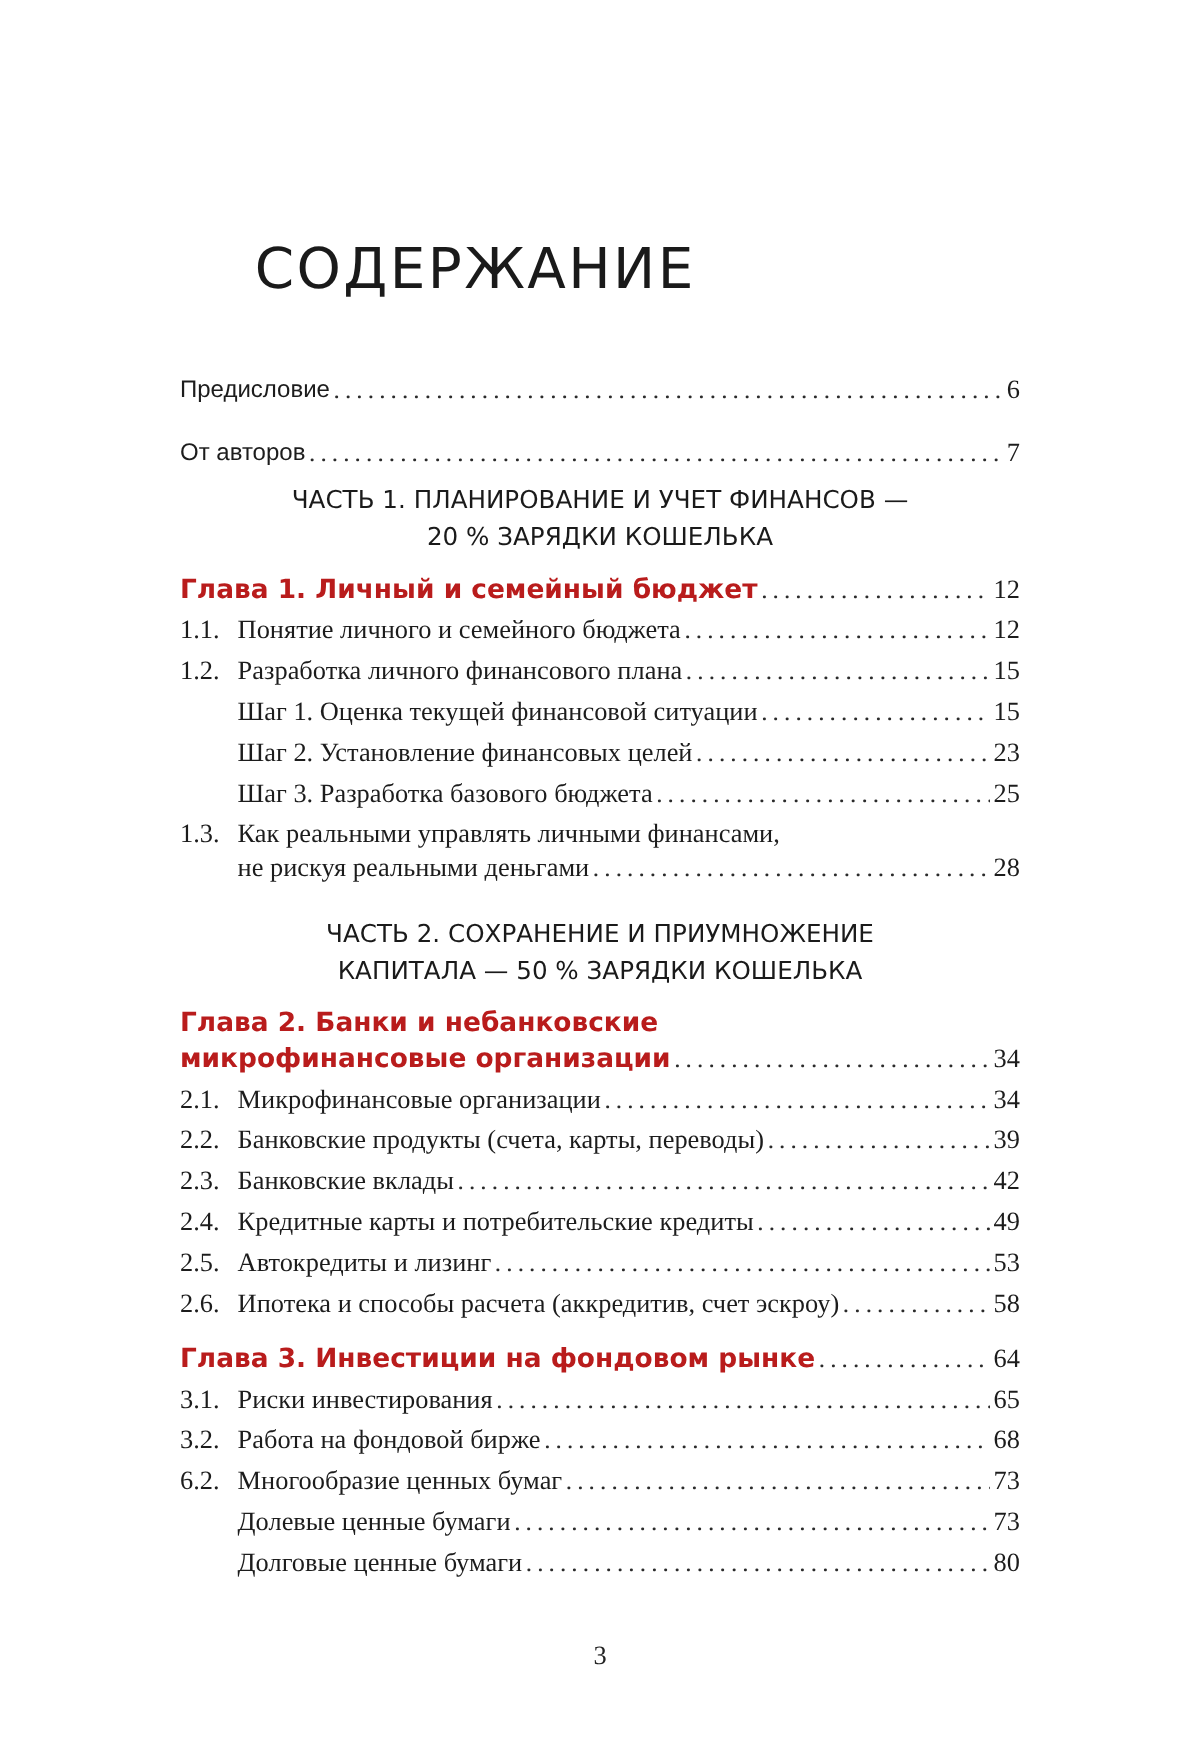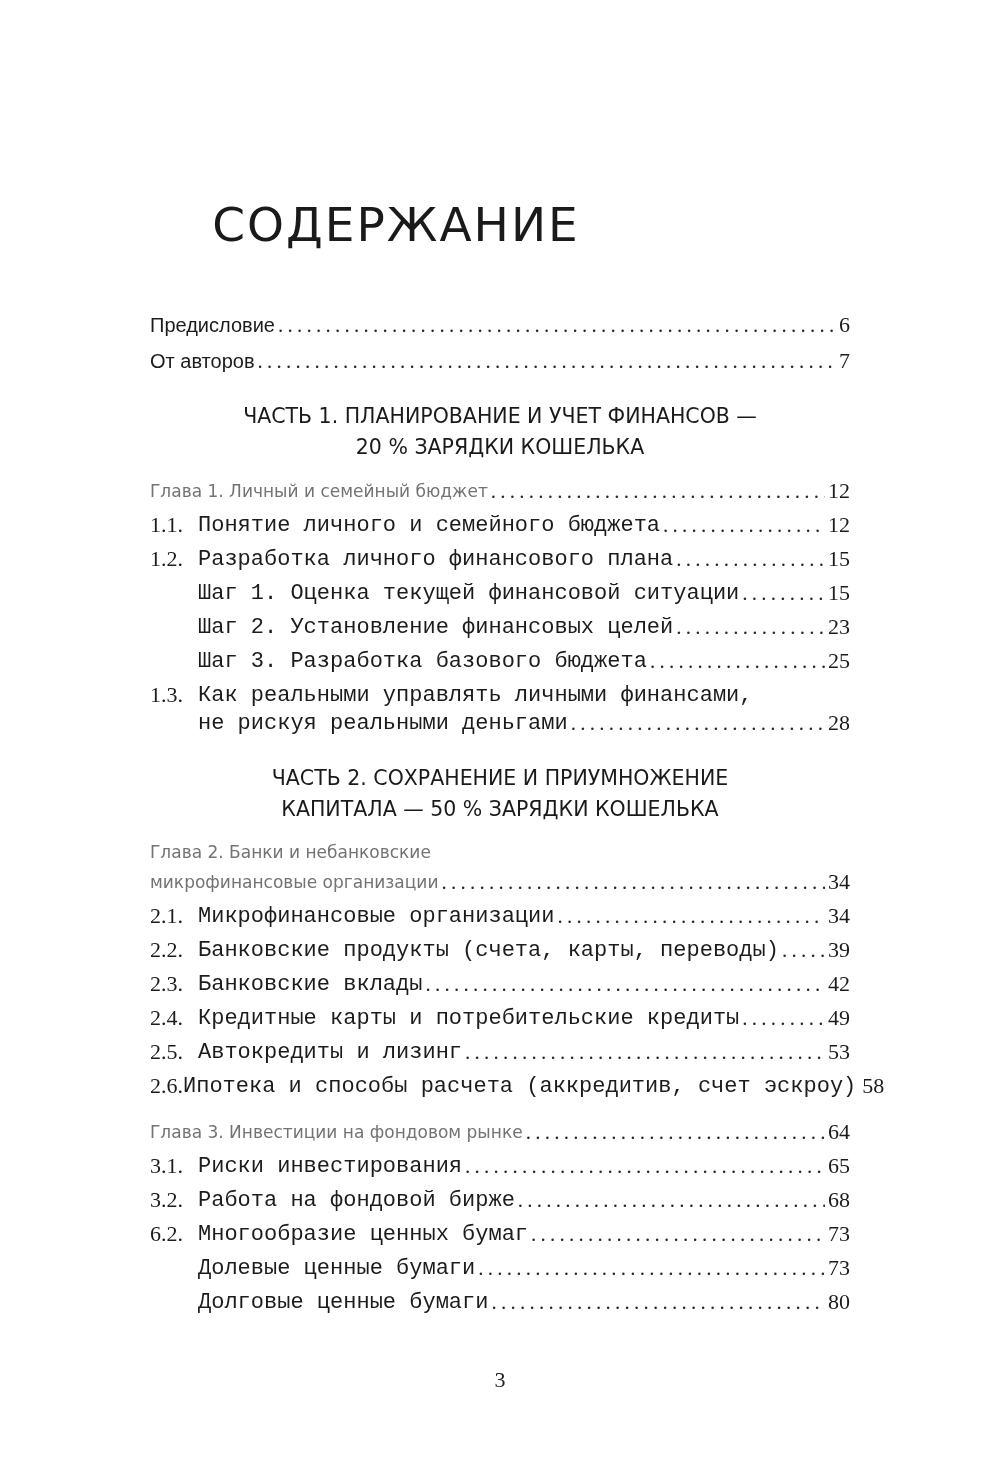--- a/index.html
+++ b/index.html
@@ -24,22 +24,22 @@
       color: #2a2a2a;
     }
     .row .leader::before {
       content: ". . . . . . . . . . . . . . . . . . . . . . . . . . . . . . . . . . . . . . . . . . . . . . . . . . . . . . . . . . . . . . . . . . . . . . . . . . . . . . . . . . . . . . . . . . . . . . . . . . . . . . . . . . . . . . . . . . . . .";
       letter-spacing: 0px; word-spacing: -1px;
     }
     .row .pg {
       font-family: "Liberation Serif", serif; font-size: 22px; text-align: right; white-space: nowrap;
     }
     .sans { font-family: "Liberation Sans", sans-serif; font-size: 20px; }
-    .chap { font-family: "DejaVu Sans", sans-serif; font-size: 17px; font-weight: normal; color: #737373; }
-    .serif { font-family: Liberation Mono, monospace; font-size: 22px; }
+    .chap { font-family: "DejaVu Sans", sans-serif; font-size: 22px; font-weight: bold; color: #b91c1c; }
+    .serif { font-family: Liberation Serif, serif; font-size: 22px; }
     .num { display: inline-block; width: 48px; font-family: Liberation Serif, serif; font-size: 22px; }
     .indent { padding-left: 48px; }
     .part {
       position: absolute; left: 0; width: 1000px; text-align: center;
       font-family: "DejaVu Sans", sans-serif; font-size: 20.5px; line-height: 31px; color: #1a1a1a;
     }
     .footer-page {
       position: absolute; top: 1367px; left: 0; width: 1000px; text-align: center;
       font-family: "Liberation Serif", serif; font-size: 22px; color: #222;
     }
@@ -49,21 +49,21 @@
 
 <h1 class="page-title">СОДЕРЖАНИЕ</h1>
 
 <div class="toc">
 
   <div class="row" style="top:308px">
     <span class="txt sans">Предисловие</span>
     <span class="leader"></span>
     <span class="pg">6</span>
   </div>
-  <div class="row" style="top:344px">
+  <div class="row" style="top:360px">
     <span class="txt sans">От авторов</span>
     <span class="leader"></span>
     <span class="pg">7</span>
   </div>
 </div>
 
 <div class="part" style="top:401px">
   <div>ЧАСТЬ 1. ПЛАНИРОВАНИЕ И УЧЕТ ФИНАНСОВ —</div>
   <div>20 % ЗАРЯДКИ КОШЕЛЬКА</div>
 </div>

